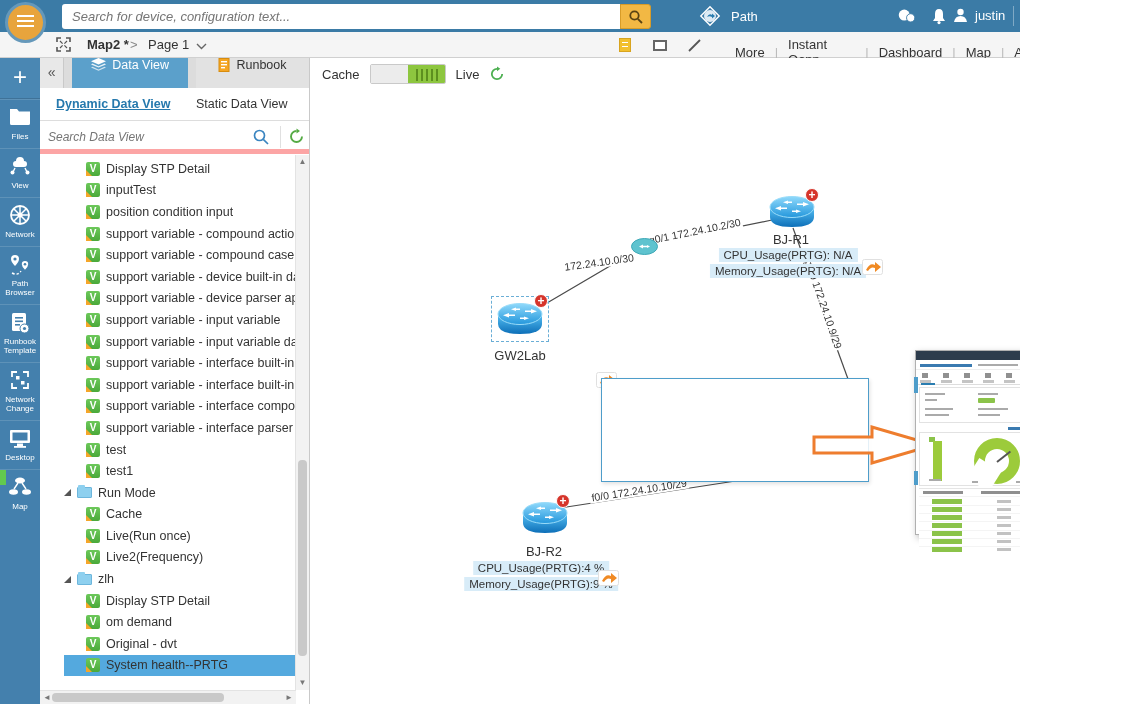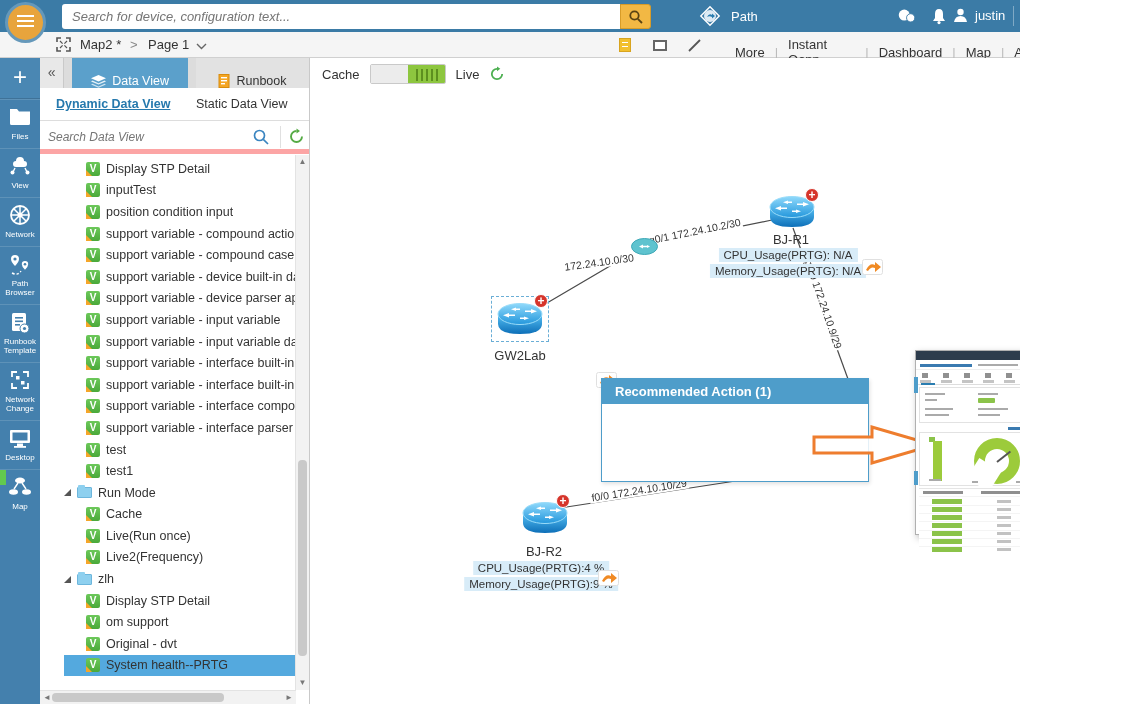--- a/index.html
+++ b/index.html
@@ -21,21 +21,21 @@
   .pathitem{position:absolute;left:698px;top:4px;display:flex;align-items:center;gap:9px;color:#fff;font-size:13px;}
   .tb-ic{position:absolute;top:7px;width:22px;height:18px;}
   .userbox{position:absolute;left:952px;top:7px;display:flex;align-items:center;gap:6px;color:#fff;font-size:13px;}
   .tbdivider{position:absolute;left:1013px;top:6px;width:1px;height:20px;background:rgba(255,255,255,.35);}
   .partcircle{position:absolute;left:1046px;top:8px;width:18px;height:16px;border-radius:50%;background:#fff;}
 
   
   .toolbar2{position:absolute;left:0;top:32px;width:1057px;height:26px;background:#f5f5f5;
             border-bottom:1px solid #d0d0d0;font-size:13px;color:#333;}
   .t2item{position:absolute;top:5px;}
-  .mapname{left:80px;font-weight:normal;color:#333;}
+  .mapname{left:87px;font-weight:bold;color:#333;}
   .crumbsep{left:130px;color:#888;}
   .pagename{left:148px;}
   .menuwrap{position:absolute;left:735px;top:5px;display:flex;gap:10px;align-items:center;}
   .mitem{cursor:pointer;color:#333;}
   .msep{color:#bbb;}
   .stickyico{position:absolute;left:619px;top:6px;width:12px;height:14px;background:#f2c02e;border:1px solid #d8a41f;}
   .stickyico:after{content:'';position:absolute;left:2px;top:3px;width:6px;height:6px;
       background:linear-gradient(#fff 0 1.5px,transparent 1.5px 4px,#fff 4px 5.5px,transparent 0);}
   .rectico{position:absolute;left:653px;top:8px;width:14px;height:11px;border:2px solid #666;background:#fff;}
   .t2ico{position:absolute;top:5px;}
@@ -49,21 +49,21 @@
   .nav-ic{display:block;height:24px;}
   .nav-lb{font-size:8px;line-height:9px;color:#fff;white-space:pre-line;margin-top:2px;}
   .nav-item.active:before{content:'';position:absolute;left:0;top:0px;width:6px;height:15px;background:#62c94e;}
 
   
   .panel{position:absolute;left:40px;top:58px;width:270px;height:646px;background:#fff;
          border-right:1px solid #c9c9c9;z-index:4;}
   .tabbar{position:absolute;left:0;top:0;width:100%;height:30px;background:#dcdcdc;display:flex;}
   .collapsebtn{width:25px;height:30px;background:#e8e8e8;border-right:1px solid #c9c9c9;
       font-size:14px;color:#555;text-align:center;line-height:28px;cursor:pointer;}
-  .tab{height:30px;display:flex;align-items:flex-end;justify-content:center;gap:6px;font-size:12.5px;cursor:pointer;margin-left:8px;}
+  .tab{height:30px;display:flex;align-items:flex-start;justify-content:center;gap:6px;font-size:12.5px;cursor:pointer;margin-left:8px;}
   .tab.active{width:120px;background:#5ba0cb;color:#fff;}
   .tab.inactive{width:117px;background:#e2e2e2;color:#333;}
   .subtabs{position:absolute;left:0;top:30px;width:100%;height:33px;border-bottom:1px solid #ddd;background:#fff;}
   .subtab1{position:absolute;left:16px;top:9px;font-size:12.5px;font-weight:bold;color:#2679ad;
            text-decoration:underline;cursor:pointer;}
   .subtab2{position:absolute;left:156px;top:9px;font-size:12.5px;color:#333;cursor:pointer;}
   .searchrow{position:absolute;left:0;top:63px;width:100%;height:33px;border-bottom:5px solid #fca5a5;}
   .searchrow input{position:absolute;left:6px;top:4px;width:195px;height:24px;border:none;outline:none;
       font-family:"Liberation Sans",sans-serif;font-size:12px;font-style:italic;color:#999;}
   .srdiv{position:absolute;left:240px;top:5px;width:1px;height:22px;background:#e0e0e0;}
@@ -524,21 +524,21 @@
             <i>V</i>
             <b></b>
           </span>
           <span class="tlb">Display STP Detail</span>
         </div>
         <div class="trow child">
           <span class="vico">
             <i>V</i>
             <b></b>
           </span>
-          <span class="tlb">om support</span>
+          <span class="tlb">om demand</span>
         </div>
         <div class="trow child">
           <span class="vico">
             <i>V</i>
             <b></b>
           </span>
           <span class="tlb">Original - dvt</span>
         </div>
         <div class="trow child sel">
           <span class="vico">
@@ -639,21 +639,20 @@
     <div class="chips" style="left:231px;top:503px">
       <span class="chip">CPU_Usage(PRTG):4 %</span>
       <span class="chip">Memory_Usage(PRTG):9 %</span>
     </div>
     <svg class="fwdico" style="left:288px;top:512px" width="21" height="16" viewBox="0 0 21 16">
       <rect x="0.5" y="0.5" width="20" height="15" rx="2" fill="#fff" stroke="#e0e0e0"></rect>
       <path d="M4 11 Q8 3 13 6 L13 3 L19 8 L13 13 L13 9 Q9 7 6 12 Z" fill="#f08a24"></path>
     </svg>
 
     <div class="popup">
-      <div class="hd">Recommended Action (1)</div>
     </div>
 
     <svg class="annarrow" width="132" height="50" viewBox="0 0 132 50">
       <polygon points="6,17 64,17 64,7 126,25 64,43 64,33 6,33" fill="#ffffff" fill-opacity="0.85" stroke="#ee7d2e" stroke-width="3" stroke-linejoin="miter"></polygon>
     </svg>
 
     <div class="mini">
       <div class="tb">
         <i style="right:30px;background:#d43c30"></i>
         <i style="right:21px;background:#8bc34a"></i>

